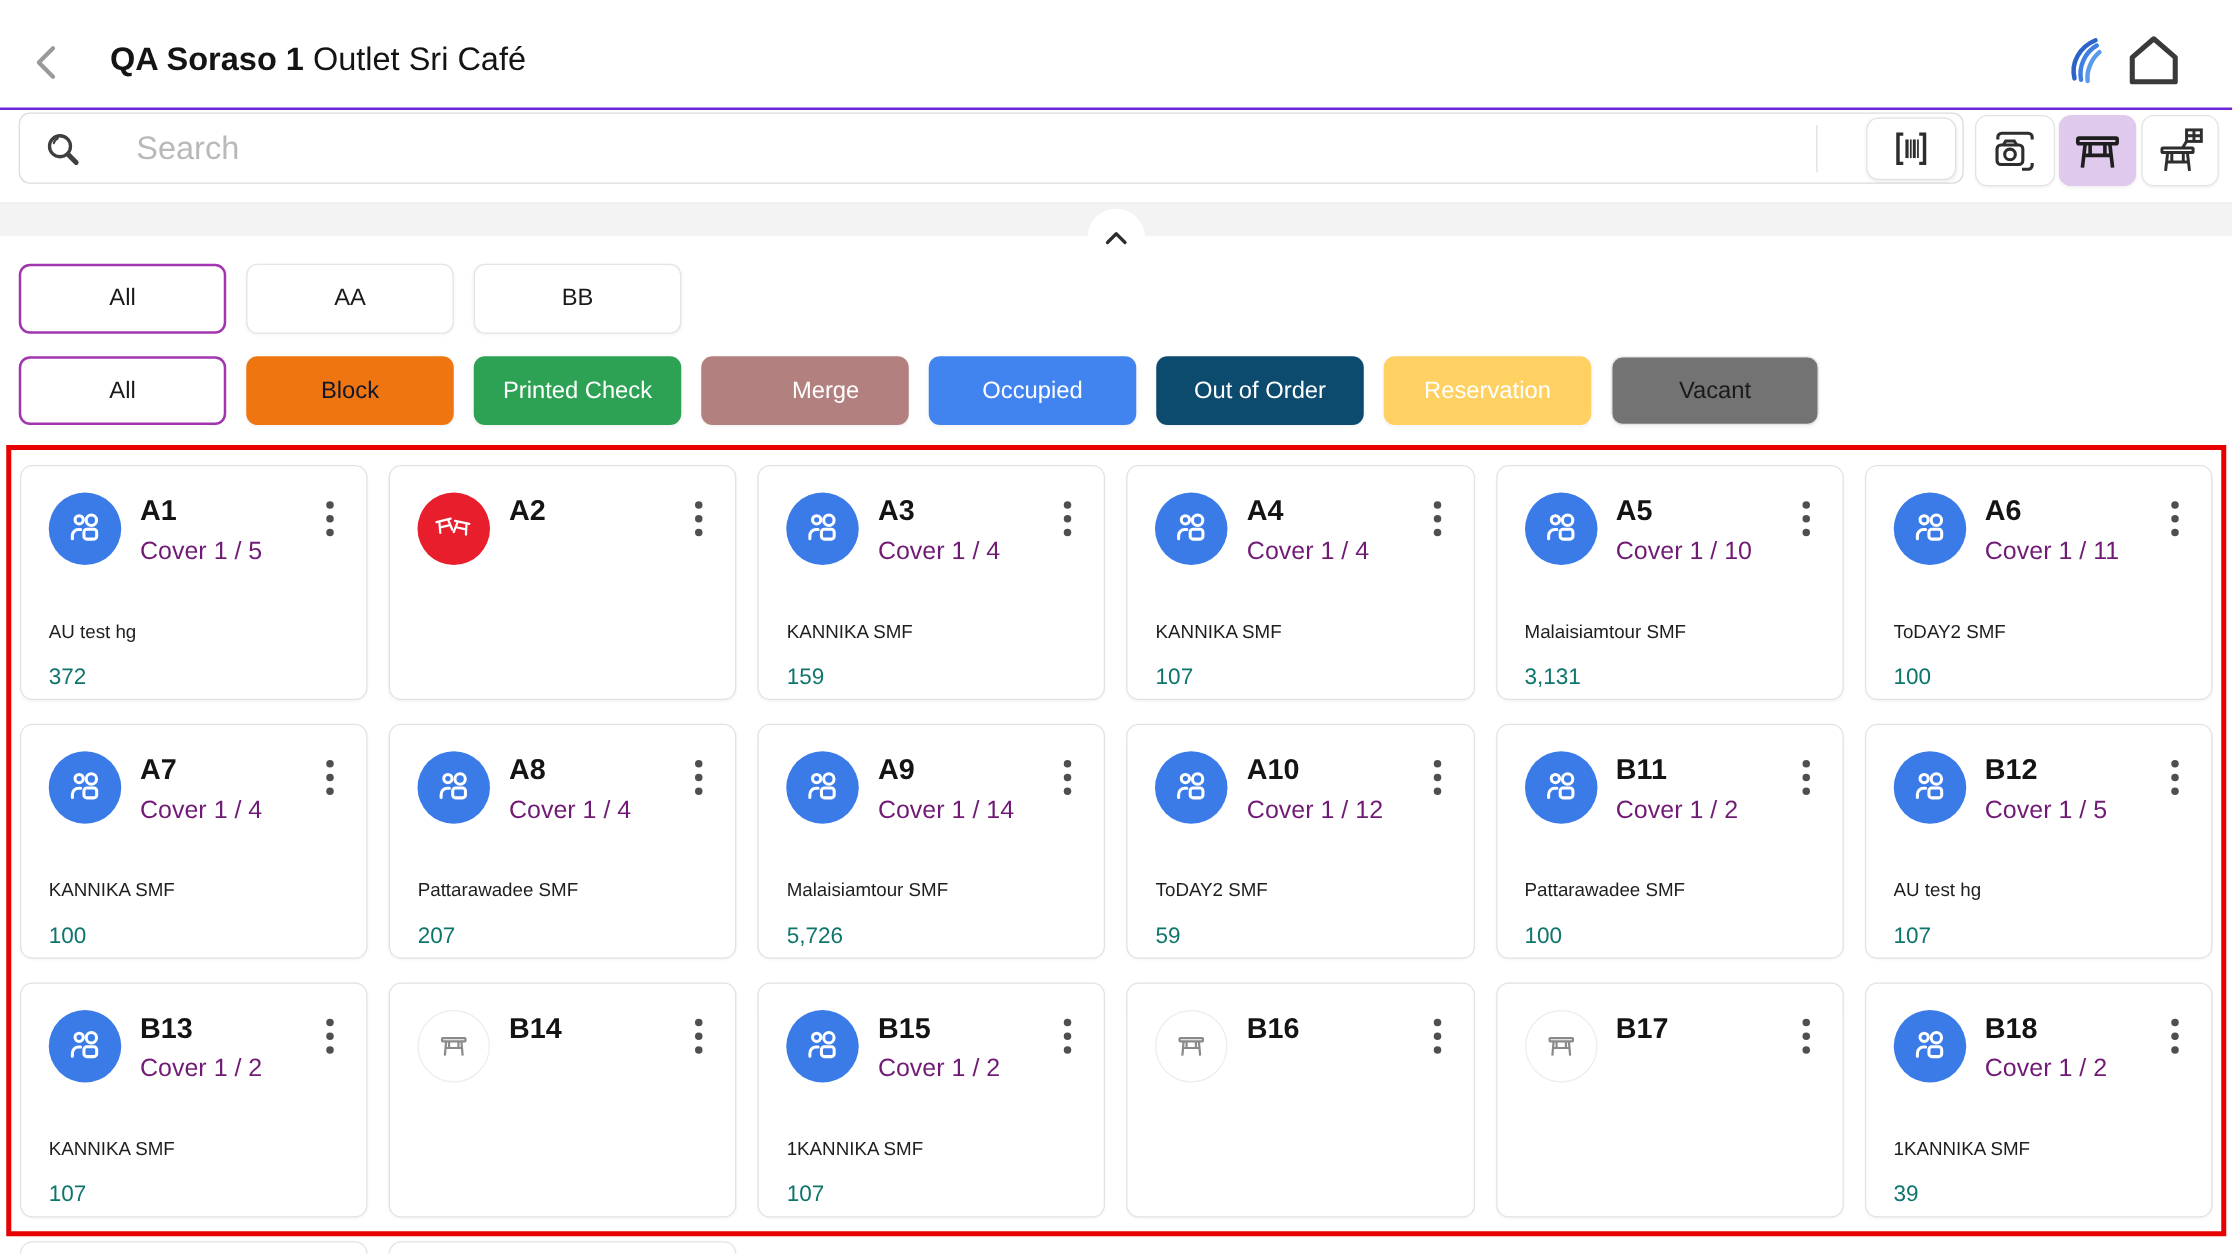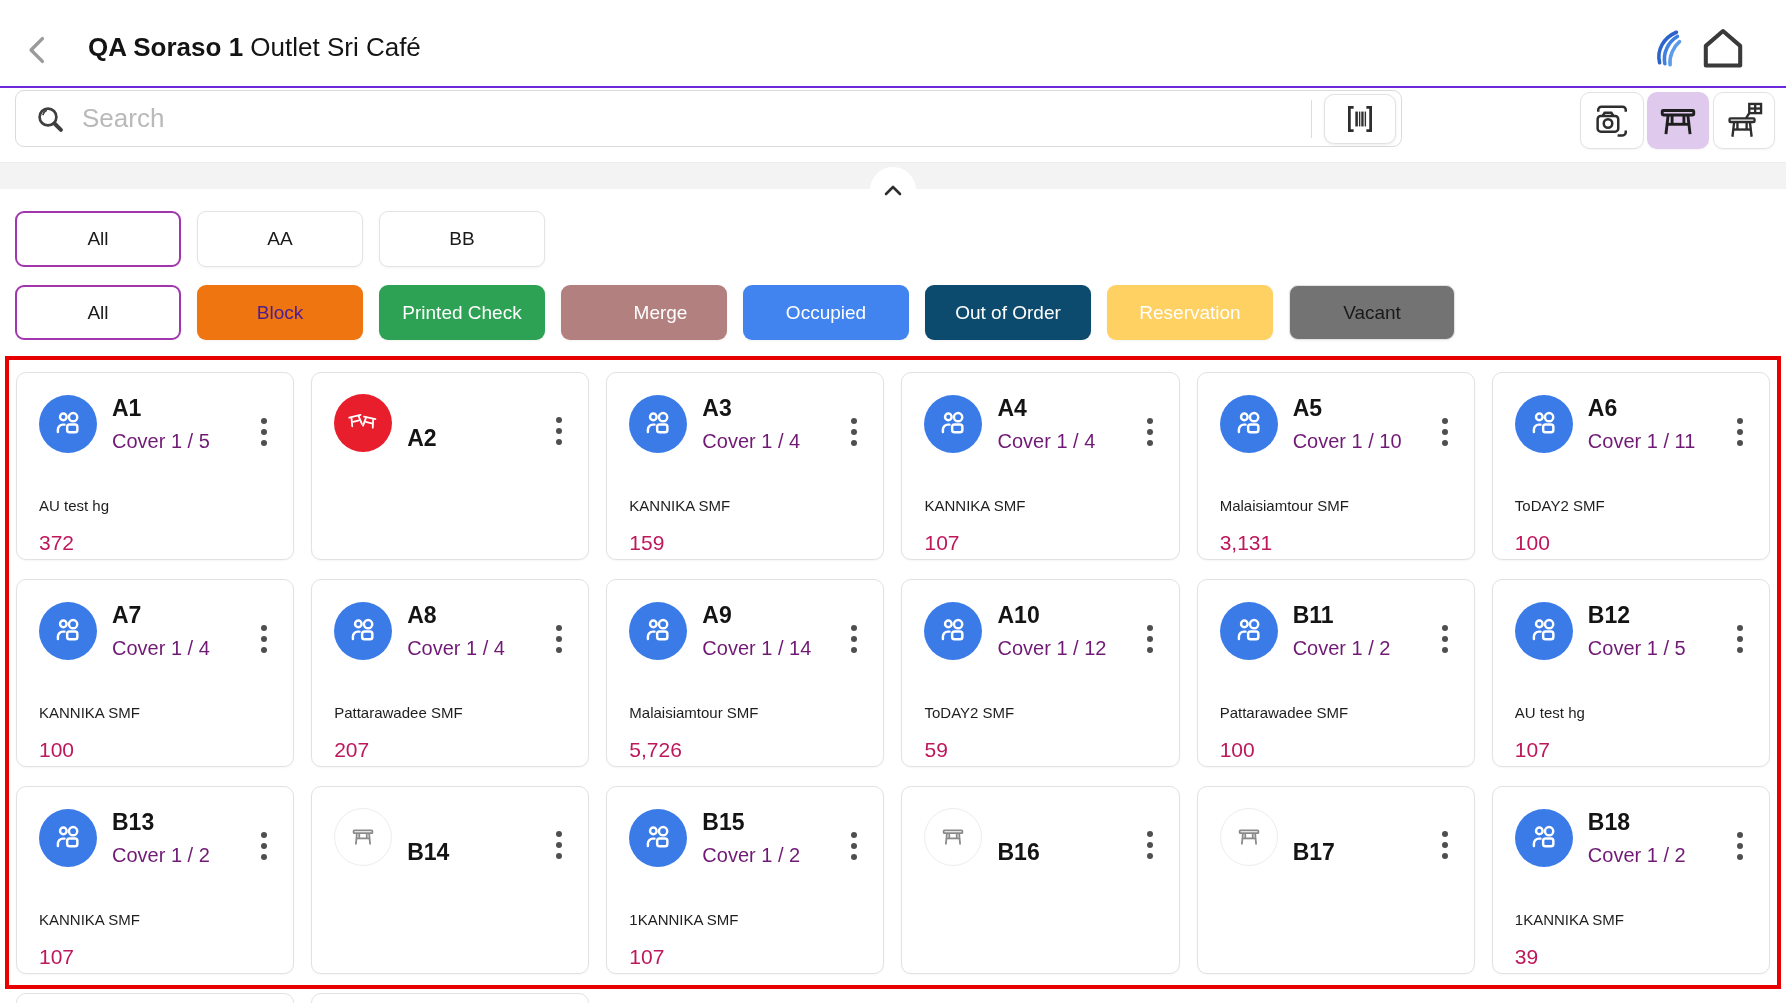--- a/index.html
+++ b/index.html
@@ -10,22 +10,22 @@
   
   .header{position:absolute;left:0;top:12px;right:0;height:74px;background:#fff;border-bottom:2px solid #6d28d9;}
   .back-btn{position:absolute;left:22px;top:21px;width:34px;height:34px;cursor:pointer;}
   .title{position:absolute;left:88px;top:20px;font-size:26px;white-space:nowrap;color:#141414;}
   .title .bold{font-weight:700;}
   .meta{position:absolute;right:148px;top:9px;text-align:right;font-size:12.5px;line-height:18px;color:#3e3e3e;}
   .logo{position:absolute;right:97px;top:15px;width:42px;height:42px;}
   .home-btn{position:absolute;right:38px;top:12px;width:50px;height:50px;cursor:pointer;}
 
   
-  .search-bar{position:absolute;left:15px;top:90px;width:1387px;height:57px;border:1.5px solid #dbdbdb;
-              border-radius:9px;background:#fff;display:flex;align-items:center;box-sizing:border-box;}
+  .search-bar{position:absolute;left:15px;top:90px;width:1556px;height:57px;border:1.5px solid #dbdbdb;
+              border-radius:9px;background:#fff;display:flex;align-items:center;box-sizing:border-box;gap:27px;}
   .search-bar input{flex:1;border:none;outline:none;font-size:26px;color:#333;margin-left:14px;
                     font-family:"Liberation Sans",sans-serif;background:transparent;}
   .search-bar input::placeholder{color:#b9b9b9;}
   .search-mag{margin-left:18px;flex:none;}
   .search-divider{width:1px;height:38px;background:#ddd;flex:none;}
   .barcode-btn{flex:none;width:70px;height:48px;margin:0 5px 0 12px;border:1px solid #e2e2e2;border-radius:10px;
                background:#fff;box-shadow:0 1px 3px rgba(0,0,0,.08);display:flex;align-items:center;justify-content:center;cursor:pointer;}
   .icon-btn{position:absolute;top:92px;height:55px;border-radius:10px;border:1px solid #e3e3e3;background:#fff;
             display:flex;align-items:center;justify-content:center;cursor:pointer;box-shadow:0 1px 2px rgba(0,0,0,.05);}
   #btn-camera{left:1580px;width:62px;}
@@ -48,34 +48,34 @@
 
   
   .highlight{position:absolute;left:5px;top:356px;width:1776px;height:633px;border:4px solid #e80000;
              box-sizing:border-box;z-index:40;pointer-events:none;}
 
   
   .grid{position:absolute;left:16px;top:372px;width:1754px;display:grid;
         grid-template-columns:repeat(6,1fr);column-gap:17px;row-gap:19px;}
   .card{height:188px;background:#fff;border:1px solid #e2e2e2;border-radius:10px;position:relative;
         box-shadow:0 1px 2px rgba(0,0,0,.04);box-sizing:border-box;cursor:pointer;}
-  .card-head{display:flex;align-items:flex-end;padding:21px 18px 0 22px;}
+  .card-head{display:flex;align-items:flex-start;padding:21px 18px 0 22px;}
   .avatar{width:58px;height:58px;border-radius:50%;display:flex;align-items:center;justify-content:center;
           flex:none;box-sizing:border-box;}
   .avatar.occupied{background:var(--avblue);}
   .avatar.out-of-order{background:var(--avred);}
   .avatar.vacant{background:#fff;border:1px solid #ededed;}
   .head-text{margin-left:15px;padding-top:1px;min-width:0;}
   .t-name{font-size:23px;font-weight:700;color:#141414;}
   .t-cover{font-size:20px;color:#701a75;margin-top:8px;white-space:nowrap;}
   .kebab{margin-left:auto;padding:2px 8px;cursor:pointer;}
   .kebab i{display:block;width:6px;height:6px;border-radius:50%;background:#4f4f4f;margin:5px 0;}
   .t-guest{position:absolute;left:22px;top:124px;font-size:15px;color:#1e1e1e;white-space:nowrap;
            overflow:hidden;max-width:240px;}
-  .t-amount{position:absolute;left:22px;top:158px;font-size:21px;color:#be185d;}
+  .t-amount{position:absolute;left:22px;top:158px;font-size:18px;color:#0f766e;}
 </style>
 </head>
 <body>
 
 <div class="app">
 
   <div class="header">
     <div class="back-btn">
       <svg width="34" height="34" viewBox="0 0 30 30" fill="none">
         <polyline points="18,5 8,15 18,25" stroke="#9a9a9a" stroke-width="3" stroke-linecap="round" stroke-linejoin="round"></polyline>
@@ -158,21 +158,21 @@
   </div>
 
   <div class="zones" id="zones">
       <div class="f-btn sel">All</div>
       <div class="f-btn">AA</div>
       <div class="f-btn">BB</div>
     </div>
 
   <div class="statuses" id="statuses">
       <div class="f-btn sel" style="background: rgb(255, 255, 255); color: rgb(26, 26, 26);">All</div>
-      <div class="f-btn" style="background: rgb(239, 117, 17); color: #4c1d95; border: none;">Block</div>
+      <div class="f-btn" style="background: rgb(239, 117, 17); color: #0f172a; border: none;">Block</div>
       <div class="f-btn" style="background: rgb(46, 162, 84); color: rgb(255, 255, 255); border: none;">Printed Check</div>
       <div class="f-btn" style="background: rgb(178, 128, 127); color: rgb(255, 255, 255); border: none; padding-left: 33px;">Merge</div>
       <div class="f-btn" style="background: rgb(65, 132, 240); color: rgb(255, 255, 255); border: none;">Occupied</div>
       <div class="f-btn" style="background: #0c4a6e; color: rgb(255, 255, 255); border: none;">Out of Order</div>
       <div class="f-btn" style="background: rgb(255, 208, 98); color: rgb(255, 255, 255); border: none;">Reservation</div>
       <div class="f-btn" style="background: #737373; color: rgb(26, 26, 26);">Vacant</div>
     </div>
 
   <div class="grid" id="grid">
       <div class="card">

